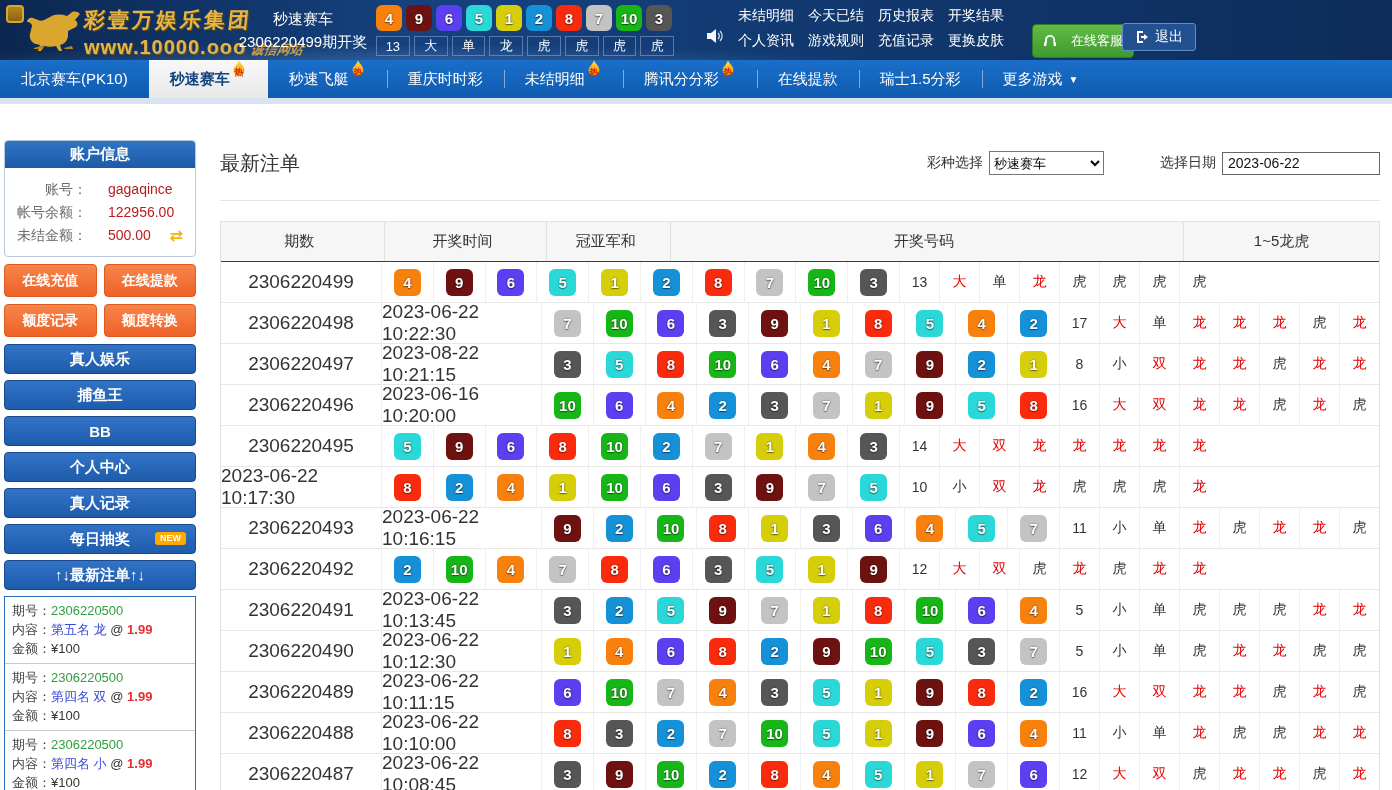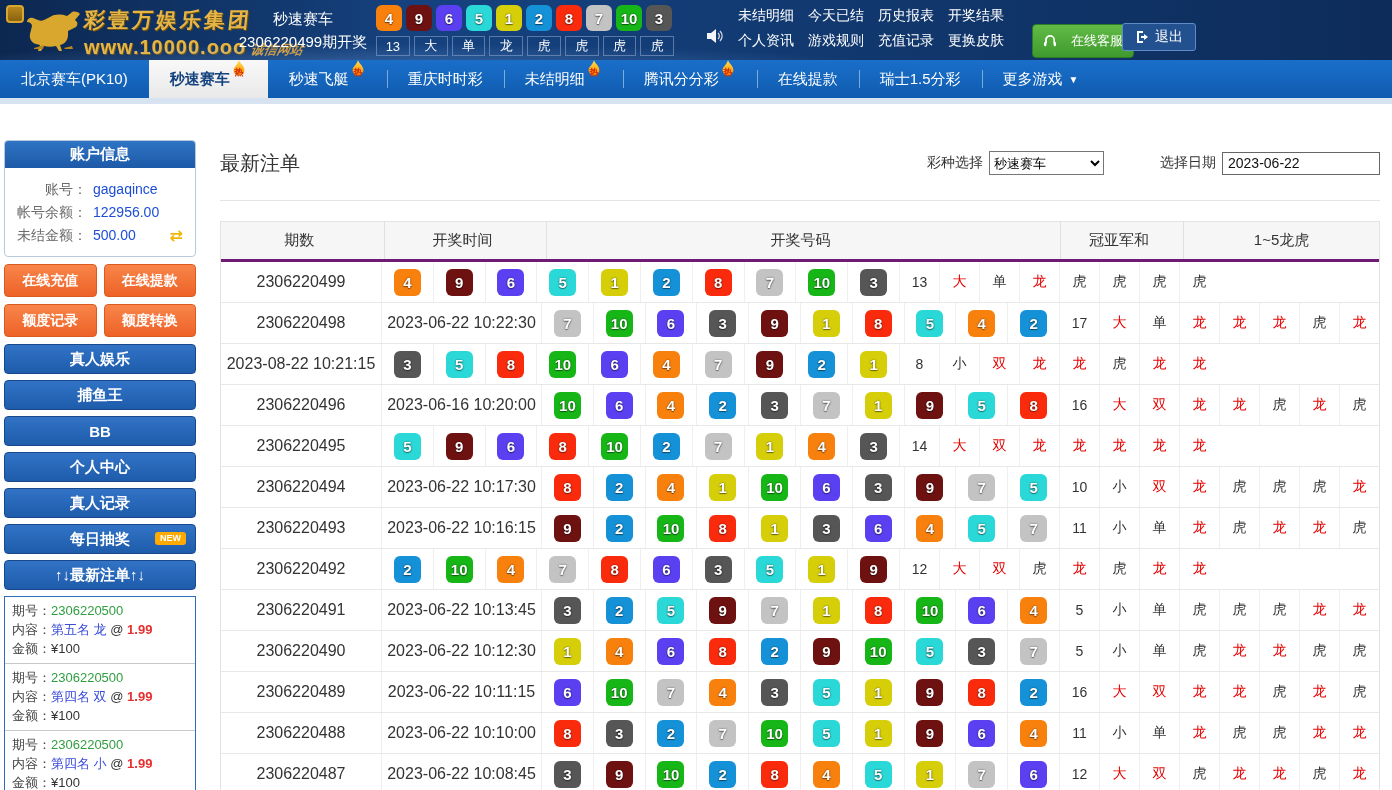--- a/index.html
+++ b/index.html
@@ -63,21 +63,21 @@
   .nav-strip { height:6px; background:#d7e3f0; }
 
   
   .sidebar { position:absolute; left:4px; top:140px; width:192px; }
   .account-box { border:1px solid #b9c9dc; border-radius:4px; overflow:hidden; background:#fff; }
   .account-head { height:27px; background:linear-gradient(#2f74c4,#1d5aa8); color:#fff; font-size:15px; font-weight:bold;
     display:flex; align-items:center; justify-content:center; }
   .account-body { padding:10px 8px 9px 4px; }
   .acct-row { display:flex; align-items:center; font-size:14px; line-height:23px; position:relative; }
   .acct-label { width:78px; text-align:right; color:#6b6b6b; }
-  .acct-value { margin-left:6px; color:#1d4ed8; }
+  .acct-value { margin-left:21px; color:#b91c1c; }
   .refresh { position:absolute; right:4px; color:#f2b705; font-size:16px; font-weight:bold; cursor:pointer; line-height:16px; }
 
   .orange-grid { margin-top:7px; display:grid; grid-template-columns:1fr 1fr; gap:7px; }
   .btn-orange { height:33px; border:1px solid #dd5a1e; border-radius:4px;
     background:linear-gradient(#f8854a,#ee6227); color:#fff; font-size:14px; font-weight:bold; cursor:pointer; }
 
   .blue-col { margin-top:7px; }
   .btn-blue { position:relative; width:100%; height:30px; margin-bottom:6px; border:1px solid #17498c; border-radius:4px;
     background:linear-gradient(#3273c6,#1e5cab); color:#fff; font-size:15px; font-weight:bold; cursor:pointer; }
   .new-badge { position:absolute; right:9px; top:7px; background:#ffaa00; color:#fff; font-size:9px; font-weight:bold;
@@ -98,30 +98,30 @@
   .main-toolbar { display:flex; align-items:center; height:46px; }
   .page-title { font-size:20px; color:#333; }
   .toolbar-spacer { flex:1; }
   .ctl-label { font-size:14px; color:#333; margin-right:6px; }
   .lottery-select { width:115px; height:24px; font-size:13px; border:1px solid #767676; background:#fff; }
   .date-group { margin-left:56px; display:flex; align-items:center; }
   .date-input { width:158px; height:23px; font-size:14px; border:1px solid #666; padding:0 5px; color:#111; }
   .main-divider { margin-top:14px; border-bottom:1px solid #e4e4e4; }
 
   .rtable { margin-top:20px; border:1px solid #e3e3e3; }
-  .thead { display:flex; background:#f6f6f6; height:40px; border-bottom:3px solid #701a75;gap:6px; }
+  .thead { display:flex; background:#f6f6f6; height:40px; border-bottom:1px solid #701a75;gap:6px; }
   .hcell { display:flex; align-items:center; justify-content:center; font-size:15px; color:#333; }
   .hcell + .hcell { border-left:1px solid #e0e0e0; }
   .w-period { width:160px; } .w-time { width:160px; } .w-balls { width:518px; }
   .w-sumgrp { width:120px; } .w-dtgrp { width:200px; }
 
   .trow { display:flex; height:41px; border-bottom:1px solid #e8e8e8; background:#fff; }
   .cell { display:flex; align-items:center; justify-content:center; height:100%; }
   .cell + .cell { border-left:1px solid #efefef; }
-  .c-period, .c-time { font-size:16px; color:#333; }
+  .c-period, .c-time { font-size:19px; color:#333; }
   .c-period { width:160px; } .c-time { width:160px; }
   .mini-ball { width:51.8px; }
   .c-sum { width:40px; font-size:14px; color:#333; }
   .c-term { width:40px; font-size:14px; }
   .tball { display:flex; align-items:center; justify-content:center; width:27px; height:27px; border-radius:6px;
     color:#fff; font-size:15px; font-weight:bold; text-shadow:0 0 2px rgba(0,0,0,.55),0 1px 1px rgba(0,0,0,.4); }
 </style>
 </head>
 <body>
 
@@ -376,22 +376,22 @@
         <span class="ctl-label">选择日期</span>
         <input class="date-input" value="2023-06-22" style="">
       </div>
     </div>
     <div class="main-divider"></div>
 
     <div class="rtable">
       <div class="thead">
         <div class="hcell w-period">期数</div>
         <div class="hcell w-time">开奖时间</div>
+        <div class="hcell w-sumgrp">冠亚军和</div>
         <div class="hcell w-balls">开奖号码</div>
-        <div class="hcell w-sumgrp">冠亚军和</div>
         <div class="hcell w-dtgrp">1~5龙虎</div>
       </div>
       <div>
           <div class="trow">
     <div class="cell c-period">2306220499</div>
   <div class="cell mini-ball">
               <span class="tball" style="background: rgb(248, 129, 14);">4</span>
             </div>
             <div class="cell mini-ball">
               <span class="tball" style="background: rgb(110, 18, 17);">9</span>
@@ -465,20 +465,21 @@
             <div class="cell c-sum">17</div>
             <div class="cell c-term" style="color: rgb(230, 0, 0);">大</div>
             <div class="cell c-term" style="color: rgb(51, 51, 51);">单</div>
             <div class="cell c-term" style="color: rgb(230, 0, 0);">龙</div>
             <div class="cell c-term" style="color: rgb(230, 0, 0);">龙</div>
             <div class="cell c-term" style="color: rgb(230, 0, 0);">龙</div>
             <div class="cell c-term" style="color: rgb(51, 51, 51);">虎</div>
             <div class="cell c-term" style="color: rgb(230, 0, 0);">龙</div>
           </div>
           <div class="trow">
+    <div class="cell c-period">2306220497</div>
     <div class="cell c-time">2023-08-22 10:21:15</div>
   <div class="cell mini-ball">
               <span class="tball" style="background: rgb(86, 86, 86);">3</span>
             </div>
             <div class="cell mini-ball">
               <span class="tball" style="background: rgb(43, 216, 216);">5</span>
             </div>
             <div class="cell mini-ball">
               <span class="tball" style="background: rgb(250, 43, 13);">8</span>
             </div>
@@ -589,21 +590,20 @@
             <div class="cell c-sum">14</div>
             <div class="cell c-term" style="color: rgb(230, 0, 0);">大</div>
             <div class="cell c-term" style="color: rgb(230, 0, 0);">双</div>
             <div class="cell c-term" style="color: rgb(230, 0, 0);">龙</div>
             <div class="cell c-term" style="color: rgb(230, 0, 0);">龙</div>
             <div class="cell c-term" style="color: rgb(230, 0, 0);">龙</div>
             <div class="cell c-term" style="color: rgb(230, 0, 0);">龙</div>
             <div class="cell c-term" style="color: rgb(230, 0, 0);">龙</div>
           </div>
           <div class="trow">
-    <div class="cell c-period">2306220494</div>
     <div class="cell c-time">2023-06-22 10:17:30</div>
   <div class="cell mini-ball">
               <span class="tball" style="background: rgb(250, 43, 13);">8</span>
             </div>
             <div class="cell mini-ball">
               <span class="tball" style="background: rgb(21, 145, 215);">2</span>
             </div>
             <div class="cell mini-ball">
               <span class="tball" style="background: rgb(248, 129, 14);">4</span>
             </div>

